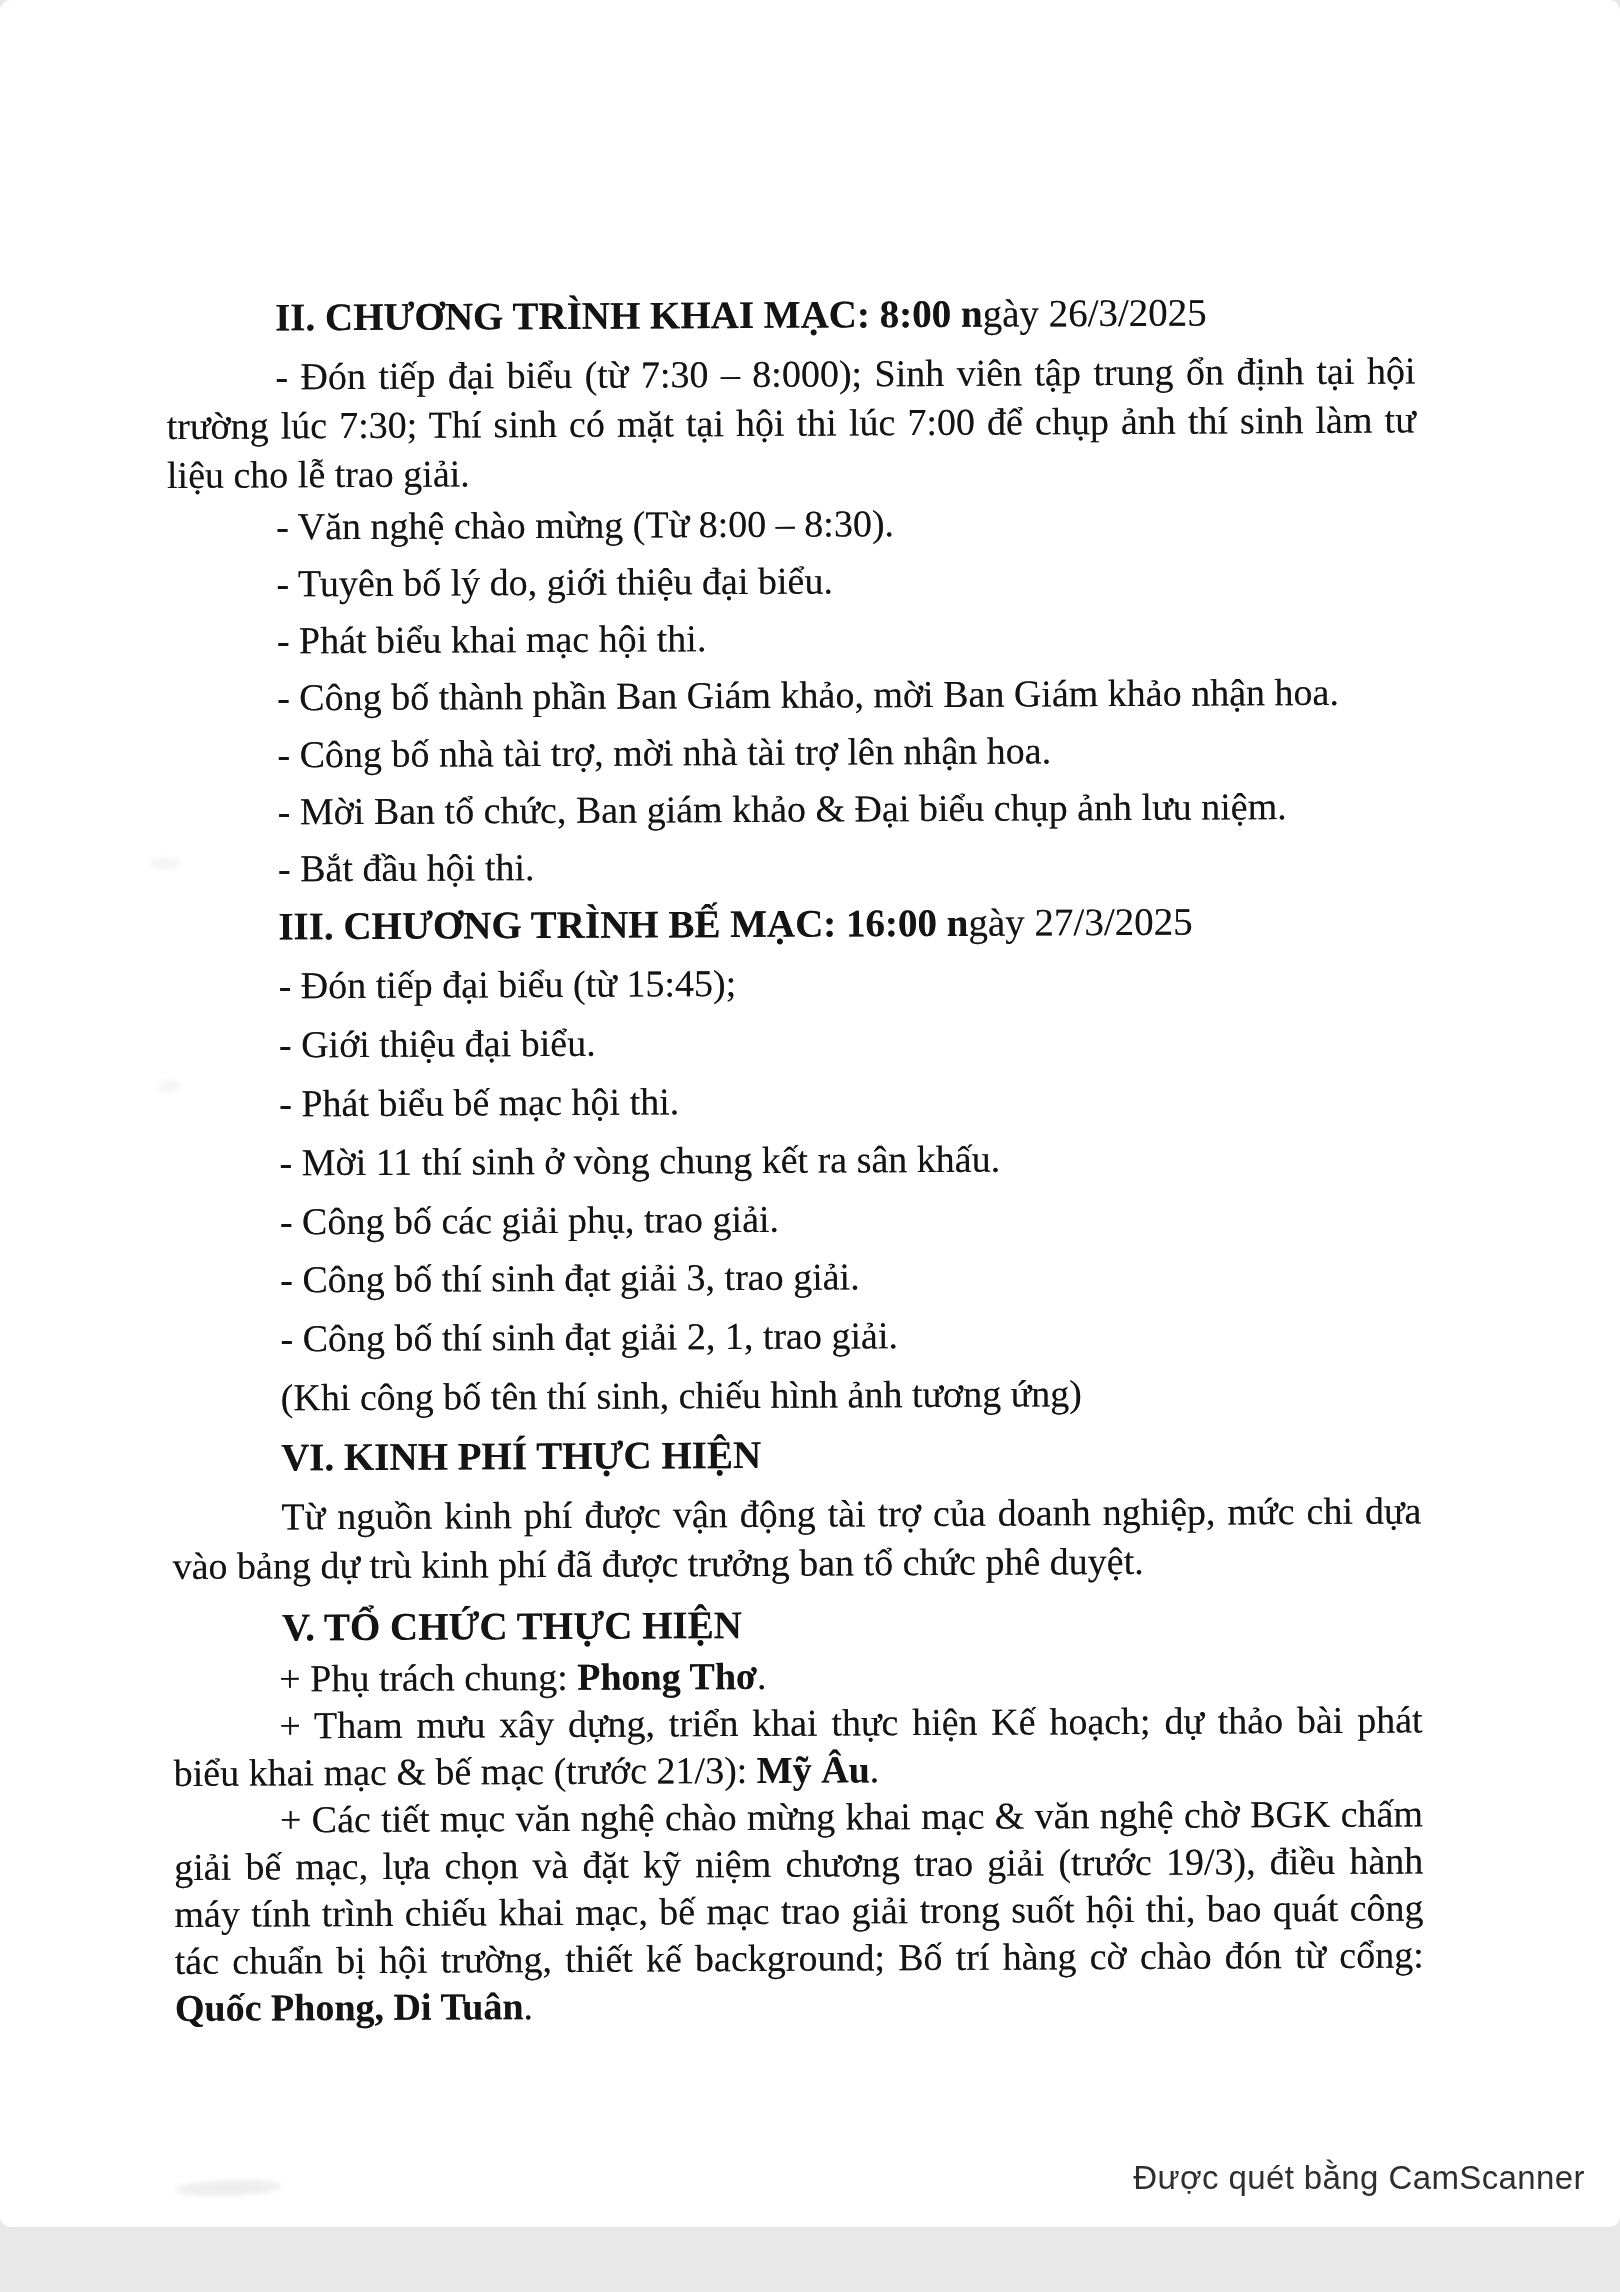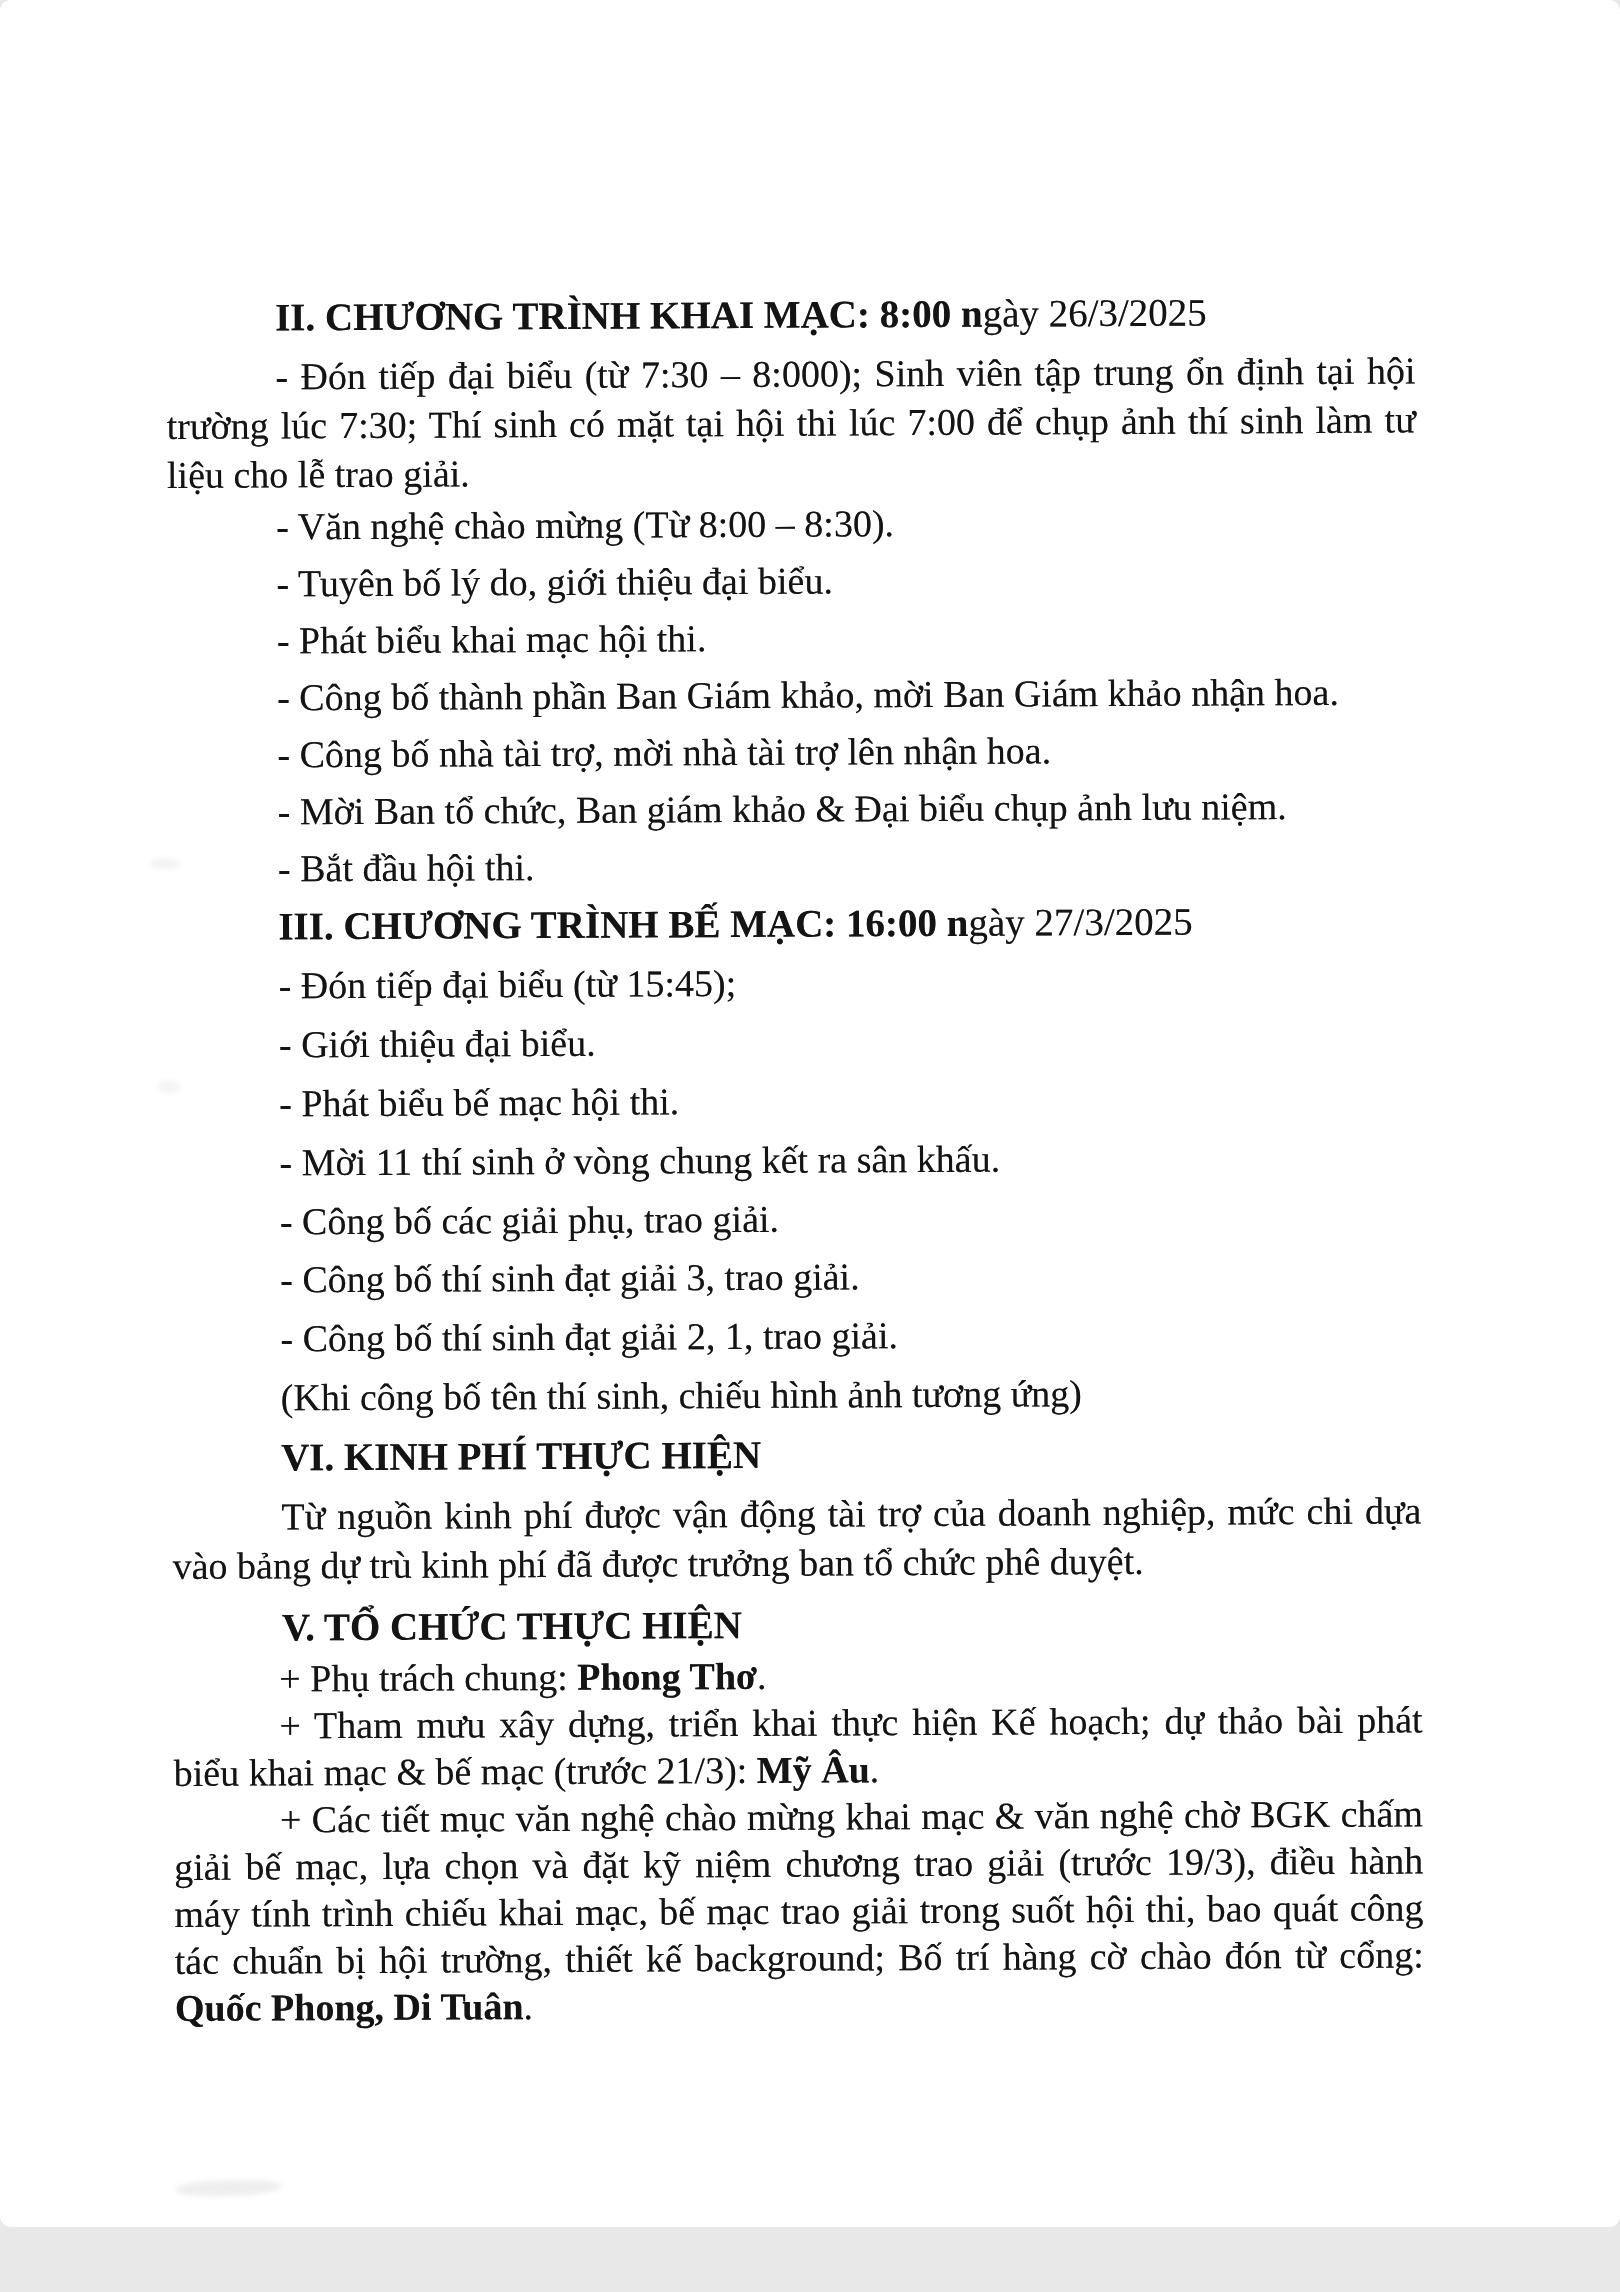--- a/index.html
+++ b/index.html
@@ -111,15 +111,16 @@
 
     <p class="assign"><span>+ Các tiết mục văn nghệ chào mừng khai mạc &amp; văn nghệ chờ BGK chấm giải bế mạc, lựa chọn và đặt kỹ niệm chương trao giải (trước 19/3), điều hành máy tính trình chiếu khai mạc, bế mạc trao giải trong suốt hội thi, bao quát công tác chuẩn bị hội trường, thiết kế background; Bố trí hàng cờ chào đón từ cổng: </span><b>Quốc Phong, Di Tuân</b><span>.</span></p>
 
   </div>
 
   <div class="smudge s1"></div>
   <div class="smudge s2"></div>
   <div class="smudge s3"></div>
   <div class="smudge s4"></div>
 
+  <div class="watermark">Được quét bằng CamScanner</div>
 
 </div>
 
 
 </body></html>

